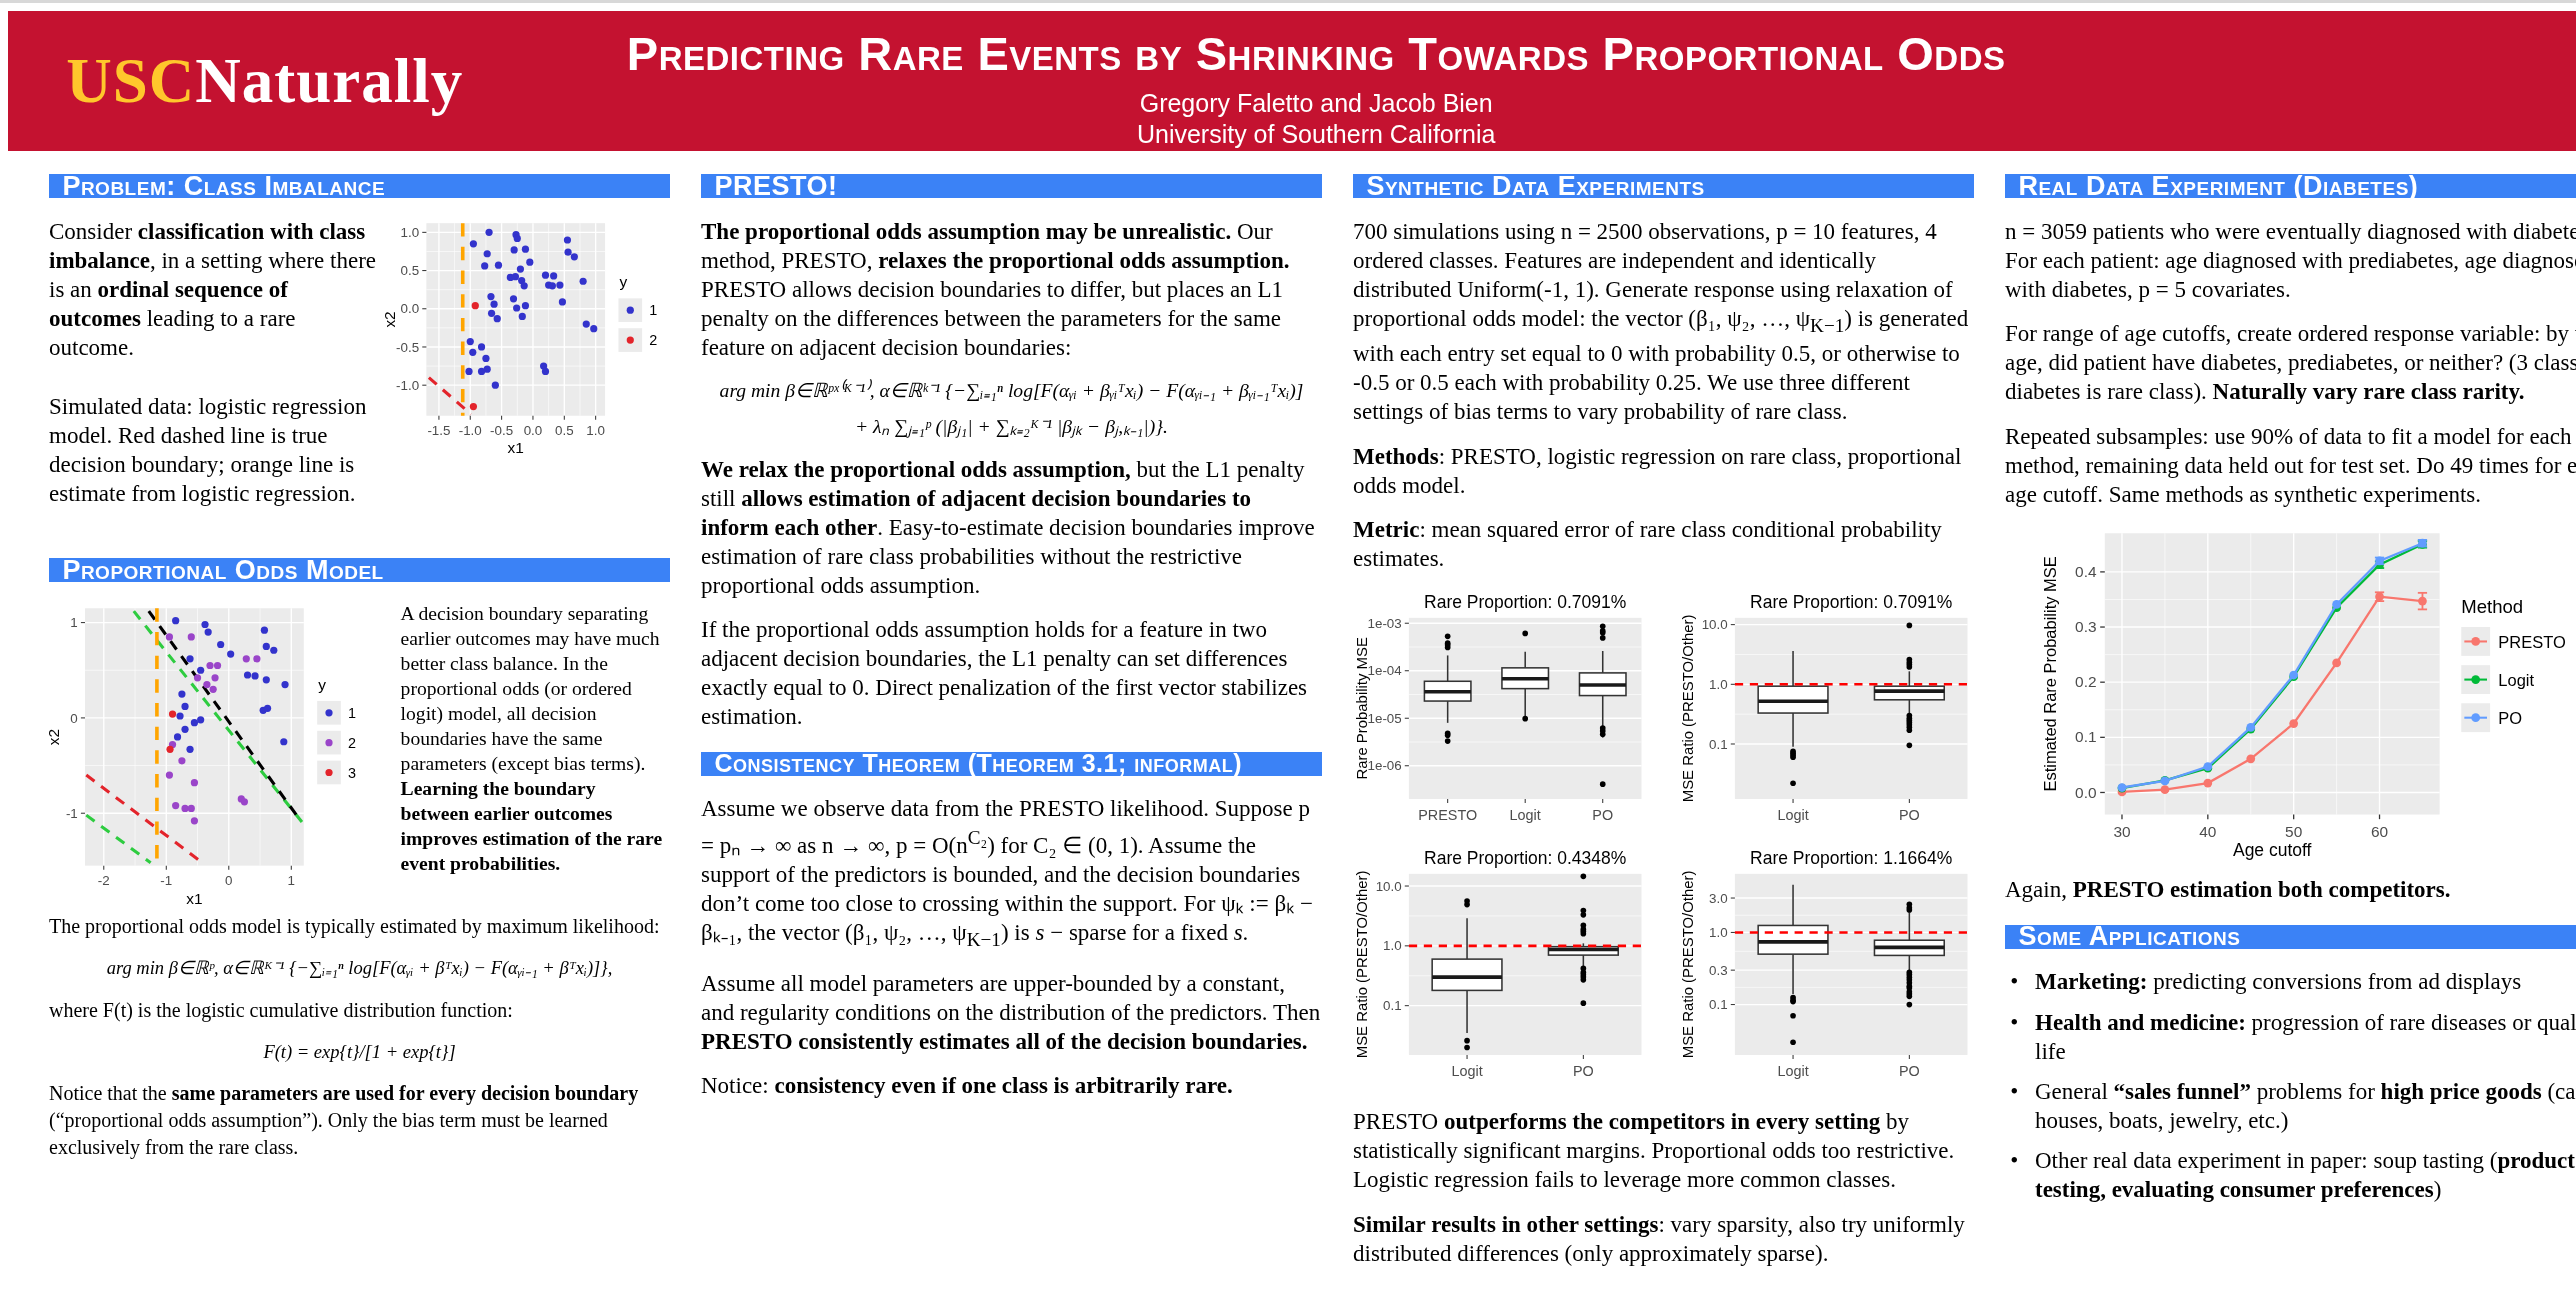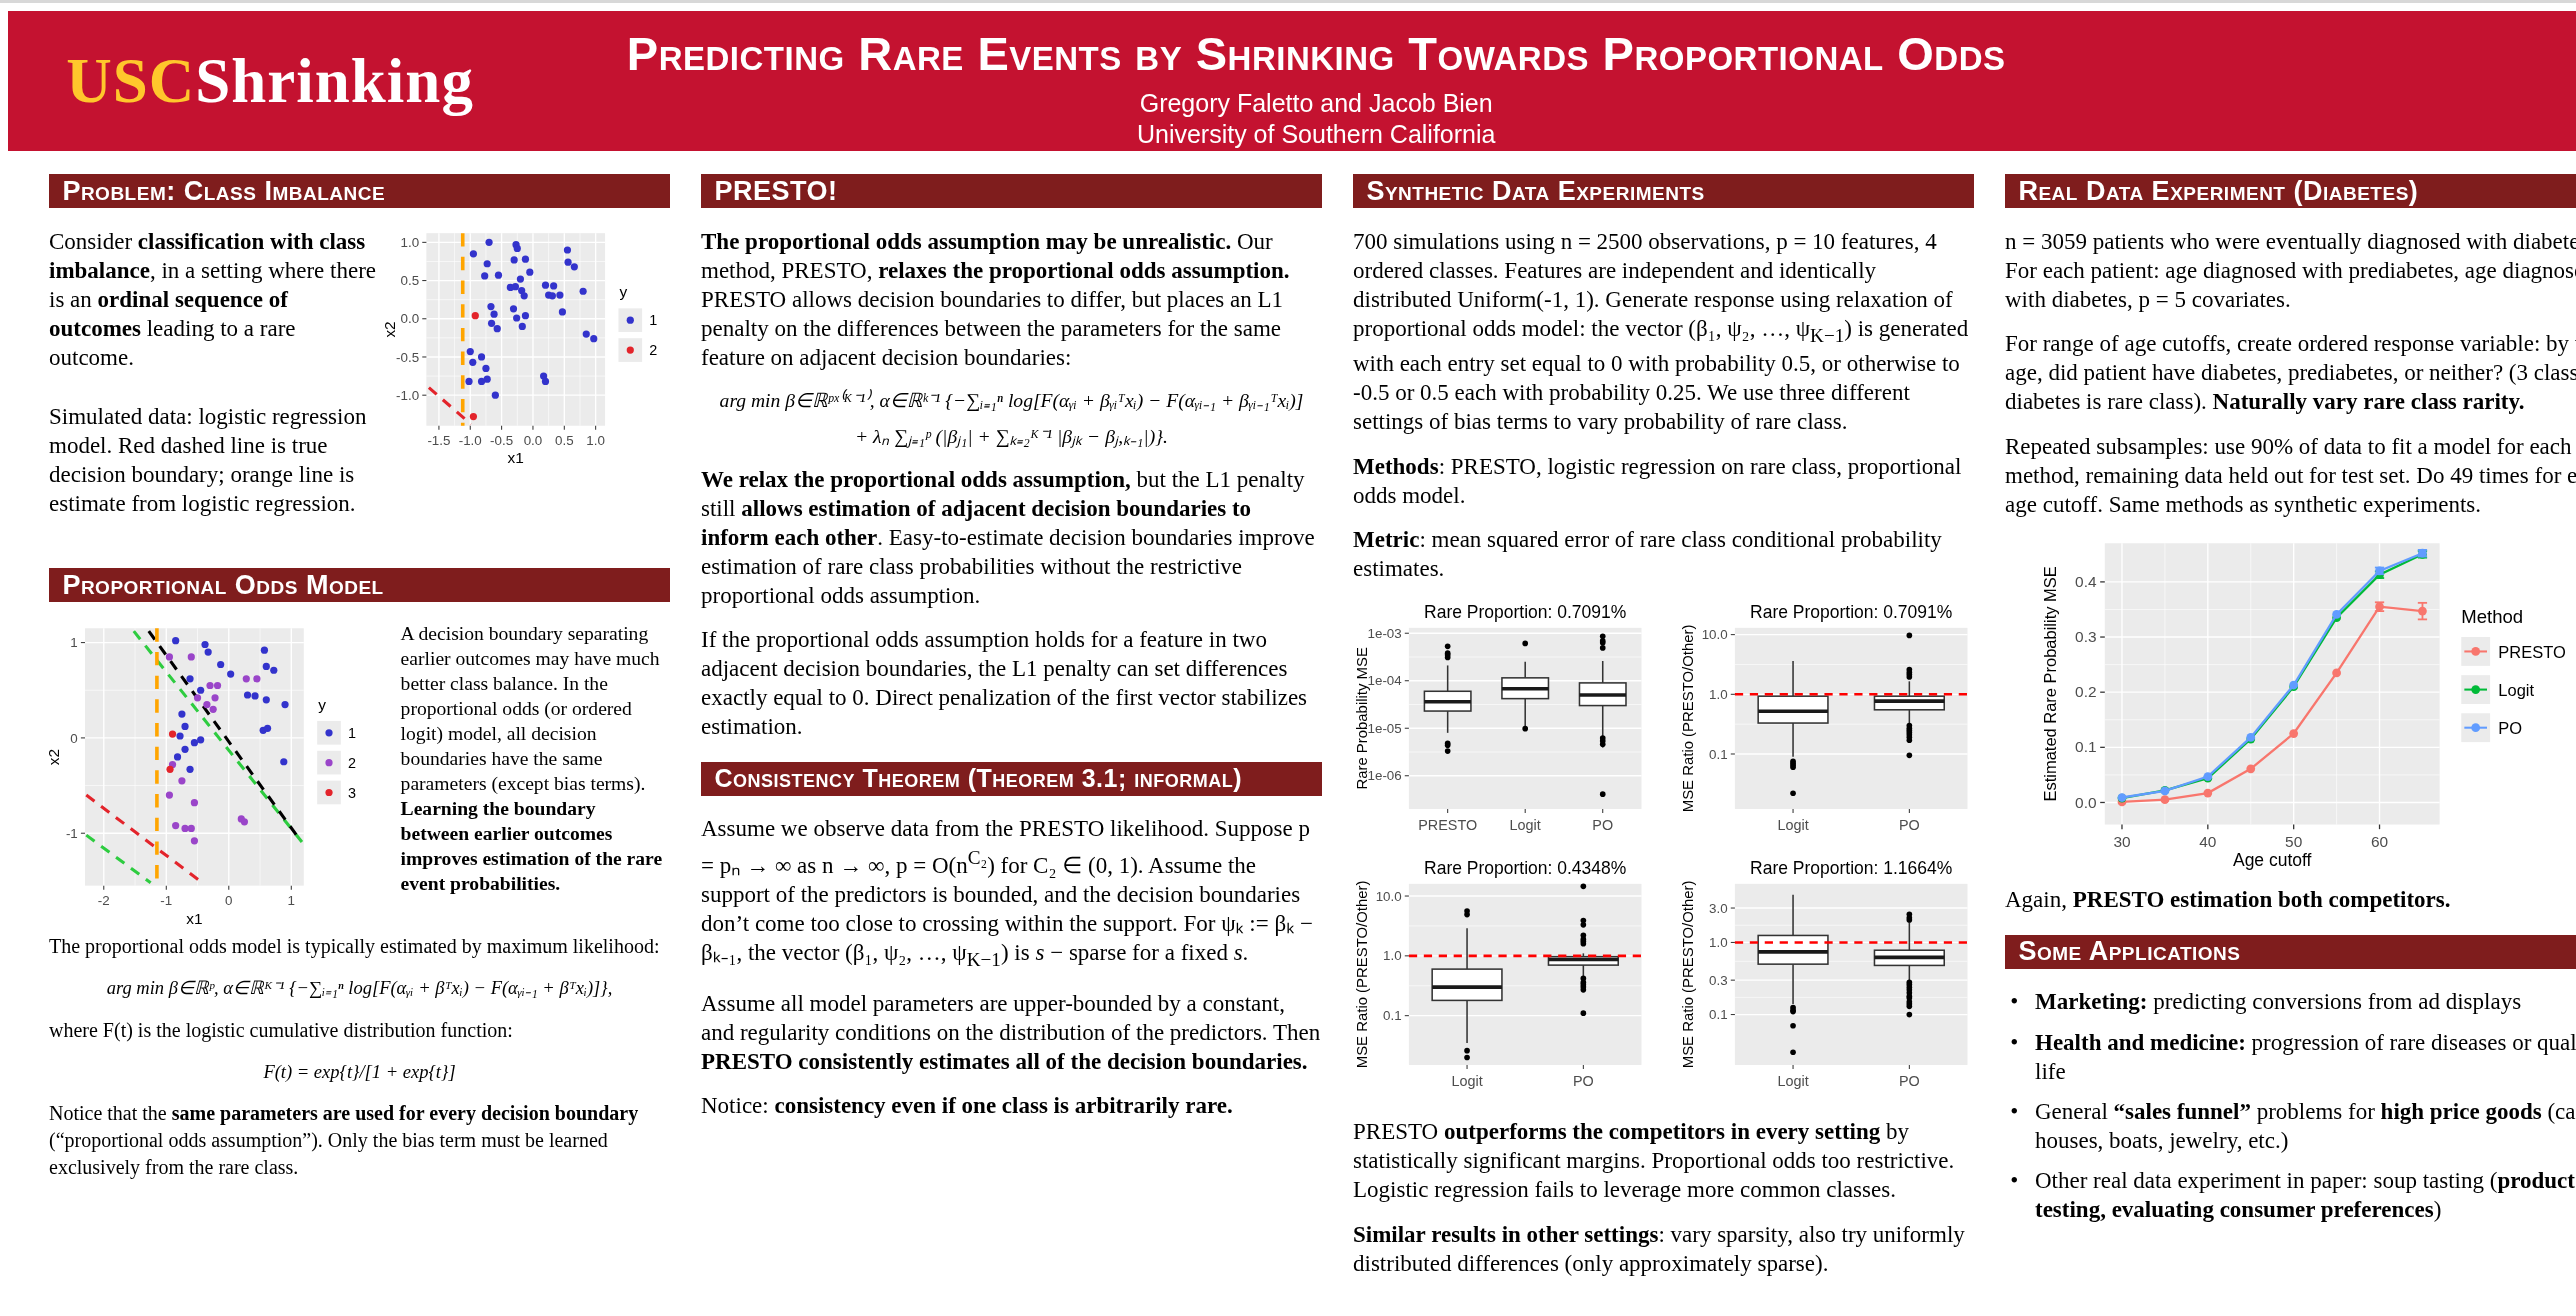--- a/index.html
+++ b/index.html
@@ -15,21 +15,21 @@
              font-family:"Liberation Sans",sans-serif;font-weight:bold;font-size:47px;
              font-variant:small-caps;letter-spacing:0.5px;}
   .hdr-sub{position:absolute;left:0;width:100%;text-align:center;color:#fff;
            font-family:"Liberation Sans",sans-serif;font-size:25px;}
   .authors{top:78px;}
   .affil{top:109px;}
 
   .cols{position:absolute;left:49px;top:171px;width:2576px;display:flex;gap:31px;}
   .col{flex:0 0 621px;width:621px;}
 
-  .secbar{background:#7f1d1d;height:34px;display:flex;align-items:center;
+  .secbar{background:#3b82f6;height:24px;display:flex;align-items:center;
           padding-left:13.4px;box-sizing:border-box;margin:0 0 18.5px 0;}
   .secbar span{color:#fff;font-family:"Liberation Sans",sans-serif;font-weight:bold;
                font-size:27px;font-variant:small-caps;letter-spacing:0.5px;white-space:nowrap;}
   .secbar.later{margin-top:20.6px;}
 
   .body-p{font-size:23px;line-height:29px;margin:0 0 15.5px 0;}
   .body-p b{font-weight:bold;}
   .small-p{font-size:19.6px;line-height:25px;}
   .est-p{font-size:20px;line-height:27px;}
   .formula{font-style:italic;font-size:18.5px;line-height:27px;text-align:center;
@@ -46,21 +46,21 @@
   ul.apps li{position:relative;padding-left:30px;font-size:23px;line-height:29px;margin-bottom:11.3px;}
   ul.apps li::before{content:"•";position:absolute;left:5.2px;top:0;}
   svg text{font-family:"Liberation Sans",sans-serif;}
 </style>
 </head>
 <body>
 
 <div id="poster">
 
   <div class="hdr">
-    <div class="logo"><span class="usc">USC</span><span class="marshall">Shrinking</span></div>
+    <div class="logo"><span class="usc">USC</span><span class="marshall">Naturally</span></div>
     <div class="hdr-title">Predicting Rare Events by Shrinking Towards Proportional Odds</div>
     <div class="hdr-sub authors">Gregory Faletto and Jacob Bien</div>
     <div class="hdr-sub affil">University of Southern California</div>
   </div>
 
   <div class="cols">
 
     <div class="col">
       <div class="secbar">
           <span>Problem: Class Imbalance</span>

